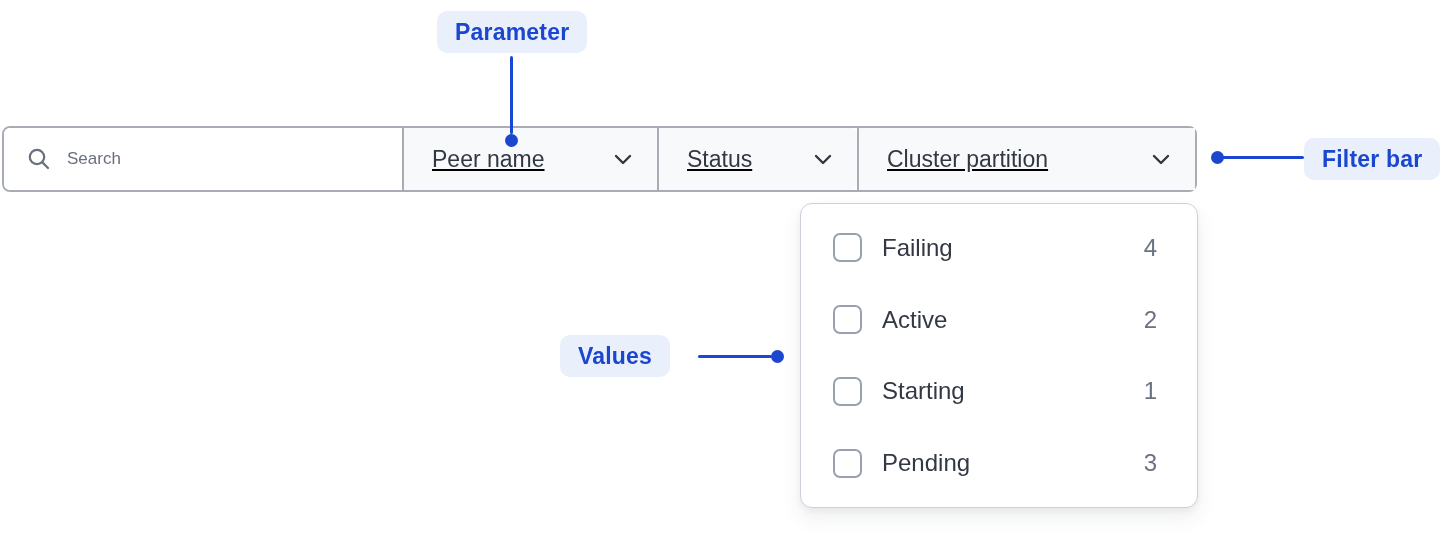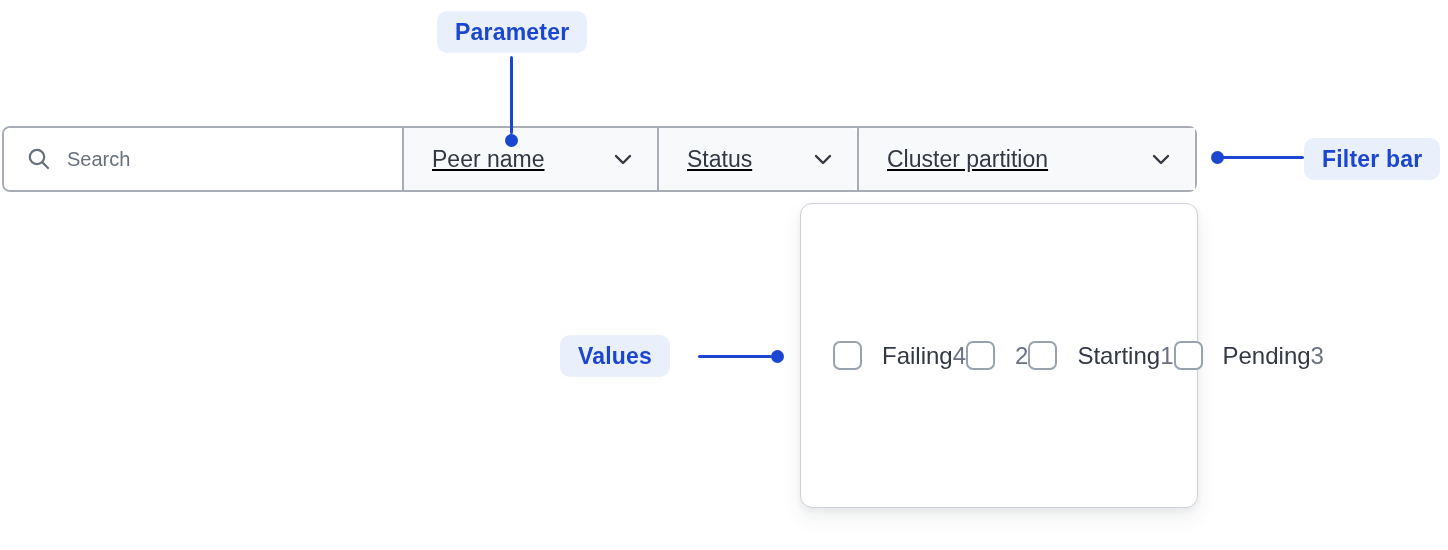--- a/index.html
+++ b/index.html
@@ -68,21 +68,21 @@
     border-radius: 6px 0 0 6px;
   }
   .search-icon { flex: 0 0 auto; display: flex; align-items: center; color: #69707d; }
   .search-input {
     flex: 1;
     margin-left: 15px;
     border: none;
     outline: none;
     background: transparent;
     font-family: "Liberation Sans", sans-serif;
-    font-size: 20px;
+    font-size: 17px;
     color: #343741;
     min-width: 0;
   }
   .search-input::placeholder { color: #69707d; opacity: 1; }
 
   .dropdown-btn {
     display: flex;
     align-items: center;
     justify-content: space-between;
     border: none;
@@ -103,20 +103,21 @@
   .popover {
     position: absolute;
     left: 800px; top: 203px;
     width: 398px; height: 305px;
     background: #ffffff;
     border: 1.5px solid #ccd1d9;
     border-radius: 12px;
     box-shadow: 0 10px 20px rgba(40, 48, 65, 0.08), 0 3px 6px rgba(40, 48, 65, 0.05);
     padding: 8px 40px 8px 32px;
     display: flex;
+    flex-direction: column;
     z-index: 4;
   }
   .option-row {
     flex: 1 1 0;
     display: flex;
     align-items: center;
     cursor: pointer;
   }
   .checkbox {
     flex: 0 0 auto;
@@ -186,20 +187,21 @@
   </div>
 
   <div class="popover">
     <div class="option-row">
       <span class="checkbox"></span>
       <span class="option-label">Failing</span>
       <span class="option-count">4</span>
     </div>
     <div class="option-row">
       <span class="checkbox"></span>
+      <span class="option-label">Active</span>
       <span class="option-count">2</span>
     </div>
     <div class="option-row">
       <span class="checkbox"></span>
       <span class="option-label">Starting</span>
       <span class="option-count">1</span>
     </div>
     <div class="option-row">
       <span class="checkbox"></span>
       <span class="option-label">Pending</span>

